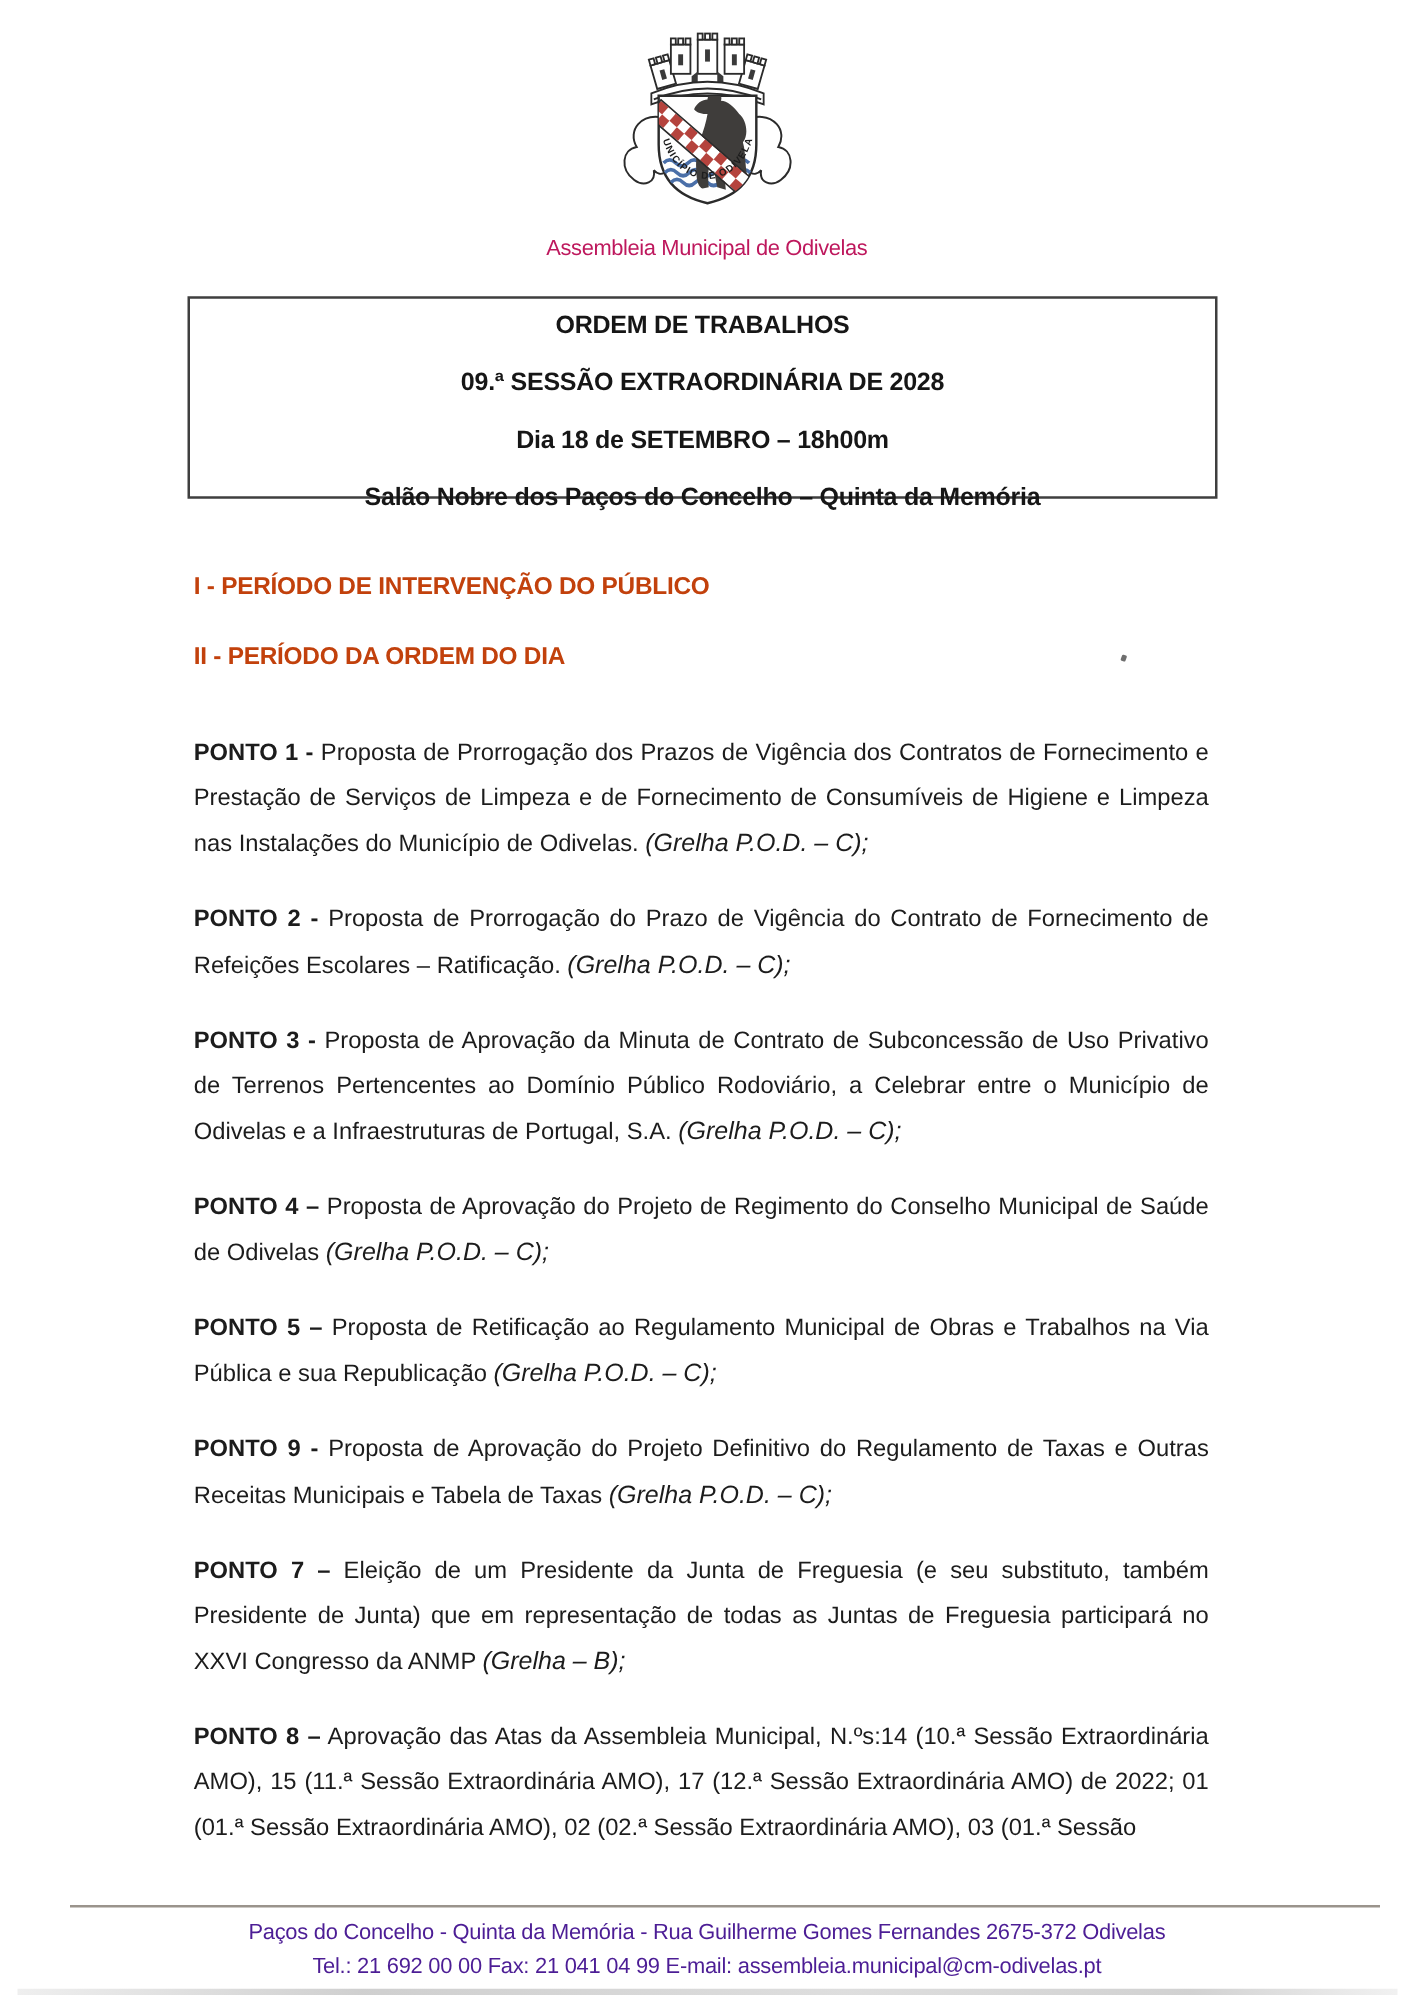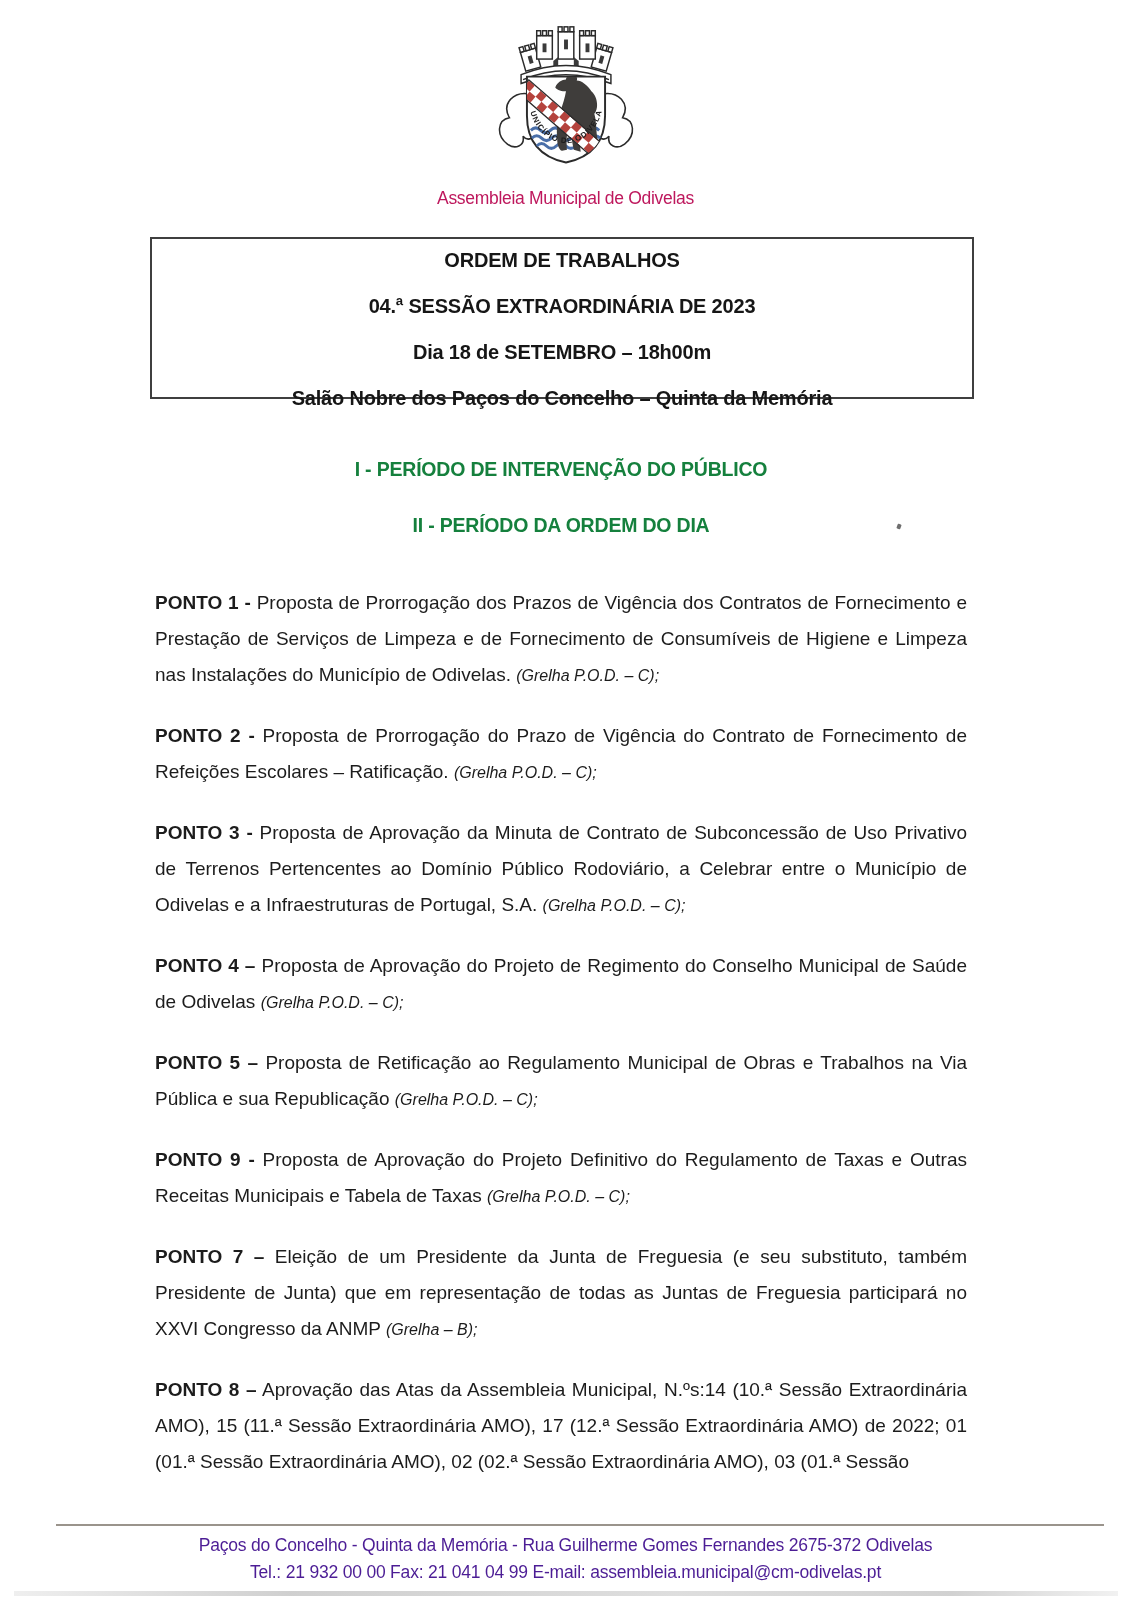--- a/index.html
+++ b/index.html
@@ -30,31 +30,31 @@
   .title-box p{
     margin:0 0 14px 0;height:32px;line-height:32px;
     text-align:center;font-weight:bold;font-size:20px;color:#161616;
     letter-spacing:-0.2px;
   }
   
   .content{
     position:absolute;left:155px;top:452px;width:812px;
   }
   .section-heading{
-    font-size:19.5px;font-weight:bold;color:#15803d;
-    line-height:34px;margin:0 0 22px 0;letter-spacing:-0.2px;text-align:center;
+    font-size:19.5px;font-weight:bold;color:#c2410c;
+    line-height:34px;margin:0 0 22px 0;letter-spacing:-0.2px;
   }
   .section-heading.second{margin-bottom:43px;}
   .agenda-item{
     margin:0 0 24px 0;
     font-size:19px;line-height:36px;color:#1c1c1c;
     text-align:justify;
   }
   .agenda-item .lbl{font-weight:bold;}
-  .agenda-item .gref{font-style:italic;font-size:16px;}
+  .agenda-item .gref{font-style:italic;font-size:20px;}
   
   .ink-speck{
     position:absolute;left:897px;top:524px;width:4px;height:5px;
     background:#4a4a4a;border-radius:1px;transform:rotate(20deg);opacity:.8;
   }
   
   .footer-divider{
     position:absolute;left:56px;top:1524px;width:1048px;height:0;
     border-top:2px solid #9a948c;
   }
@@ -159,21 +159,21 @@
         <text font-family="Liberation Sans, DejaVu Sans, sans-serif" font-size="8" font-weight="bold" fill="#1d1d1d" letter-spacing="1">
           <textPath href="#mottoPath" startOffset="50%" text-anchor="middle">MUNICÍPIO DE ODIVELAS</textPath>
         </text>
       </g>
     </svg>
     <div class="crest-caption">Assembleia Municipal de Odivelas</div>
   </div>
 
   <div class="title-box">
     <p>ORDEM DE TRABALHOS</p>
-    <p>04.ª SESSÃO EXTRAORDINÁRIA DE 2023</p>
+    <p>09.ª SESSÃO EXTRAORDINÁRIA DE 2028</p>
     <p>Dia 18 de SETEMBRO – 18h00m</p>
     <p>Salão Nobre dos Paços do Concelho – Quinta da Memória</p>
   </div>
 
   <div class="content">
     <h2 class="section-heading">I - PERÍODO DE INTERVENÇÃO DO PÚBLICO</h2>
     <h2 class="section-heading second">II - PERÍODO DA ORDEM DO DIA</h2>
 
     <p class="agenda-item">
       <span class="lbl">PONTO 1 -</span>
@@ -215,17 +215,17 @@
       <span>Aprovação das Atas da Assembleia Municipal, N.ºs:14 (10.ª Sessão Extraordinária AMO), 15 (11.ª Sessão Extraordinária AMO), 17 (12.ª Sessão Extraordinária AMO) de 2022; 01 (01.ª Sessão Extraordinária AMO), 02 (02.ª Sessão Extraordinária AMO), 03 (01.ª Sessão</span>
       <span class="gref"></span>
     </p>
   </div>
 
   <div class="ink-speck"></div>
 
   <div class="footer-divider"></div>
   <div class="footer-text">
     <div>Paços do Concelho - Quinta da Memória - Rua Guilherme Gomes Fernandes 2675-372 Odivelas</div>
-    <div>Tel.: 21 932 00 00  Fax: 21 041 04 99  E-mail: assembleia.municipal@cm-odivelas.pt</div>
+    <div>Tel.: 21 692 00 00  Fax: 21 041 04 99  E-mail: assembleia.municipal@cm-odivelas.pt</div>
   </div>
   <div class="scan-smudge"></div>
 
 </div>
 
 </body></html>

